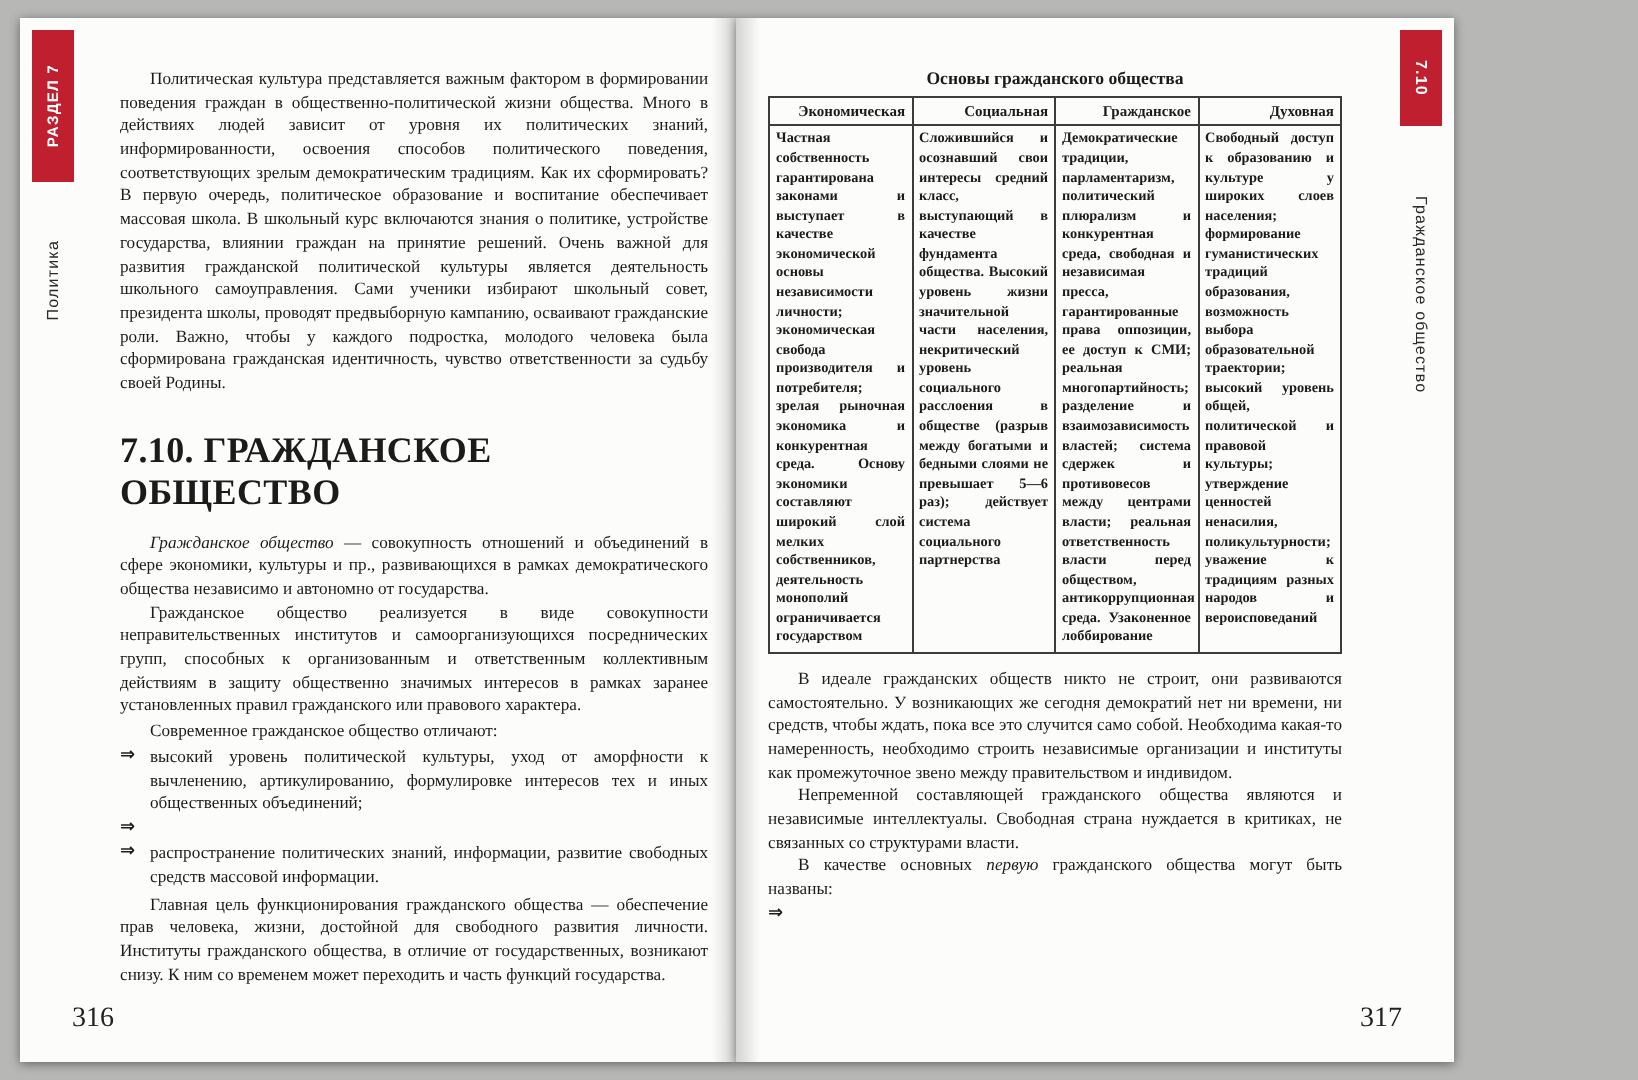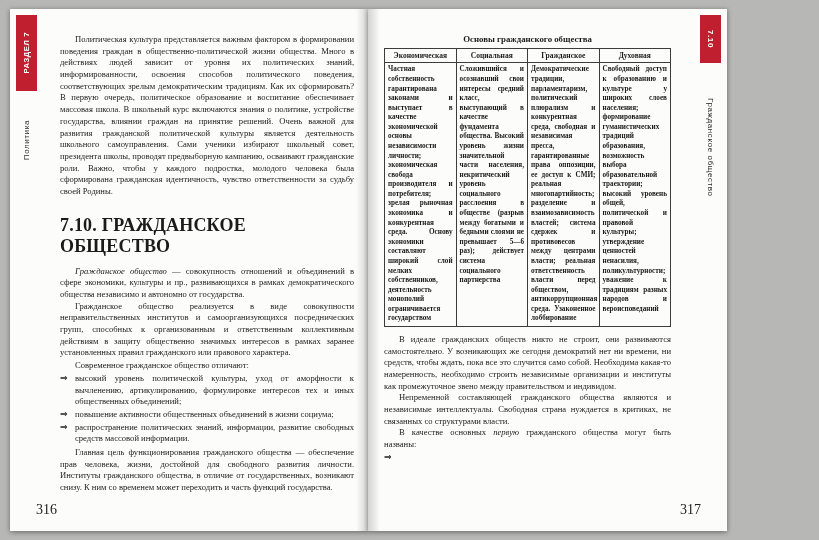--- a/index.html
+++ b/index.html
@@ -62,21 +62,21 @@
     flex:0 0 15px; font-family:"DejaVu Sans", sans-serif;
     font-weight:bold; font-size:9px; line-height:1.25;
   }
   .closing { margin-top:2px; }
 
   
   .tbl-title { text-align:center; font-weight:bold; font-size:8.8px; margin-bottom:4px; }
   table.tbl { width:100%; border-collapse:collapse; table-layout:fixed; margin-bottom:7px; }
   .tbl th {
     border:1px solid #3c3c3c; padding:2px 3px; vertical-align:top;
-    font-size:7.5px; font-weight:bold; text-align:center; line-height:1.25;
+    font-size:7.5px; font-weight:bold; text-align:right; line-height:1.25;
   }
   .tbl td {
     border:1px solid #3c3c3c; padding:2px 3px; vertical-align:top;
     font-size:7.2px; line-height:1.33; text-align:justify; hyphens:auto;font-weight:bold;
   }
 
   .pagenum {
     position:absolute; bottom:13px; font-size:14px; color:#222;
   }
   .pagenum-left  { left:26px; }
@@ -105,21 +105,20 @@
       <p class="para">Гражданское общество реализуется в виде совокупности неправительственных институтов и самоорганизующихся посреднических групп, способных к организованным и ответственным коллективным действиям в защиту общественно значимых интересов в рамках заранее установленных правил гражданского или правового характера.</p>
 
       <p class="para list-intro">Современное гражданское общество отличают:</p>
 
       <div class="bullet">
         <span class="arrow">⇒</span>
         <span>высокий уровень политической культуры, уход от аморфности к вычленению, артикулированию, формулировке интересов тех и иных общественных объединений;</span>
       </div>
       <div class="bullet">
         <span class="arrow">⇒</span>
-        <span>повышение активности общественных объединений в жизни социума;</span>
       </div>
       <div class="bullet">
         <span class="arrow">⇒</span>
         <span>распространение политических знаний, информации, развитие свободных средств массовой информации.</span>
       </div>
 
       <p class="para closing">Главная цель функционирования гражданского общества — обеспечение прав человека, жизни, достойной для свободного развития личности. Институты гражданского общества, в отличие от государственных, возникают снизу. К ним со временем может переходить и часть функций государства.</p>
     </div>
 
     <div class="pagenum pagenum-left">316</div>

